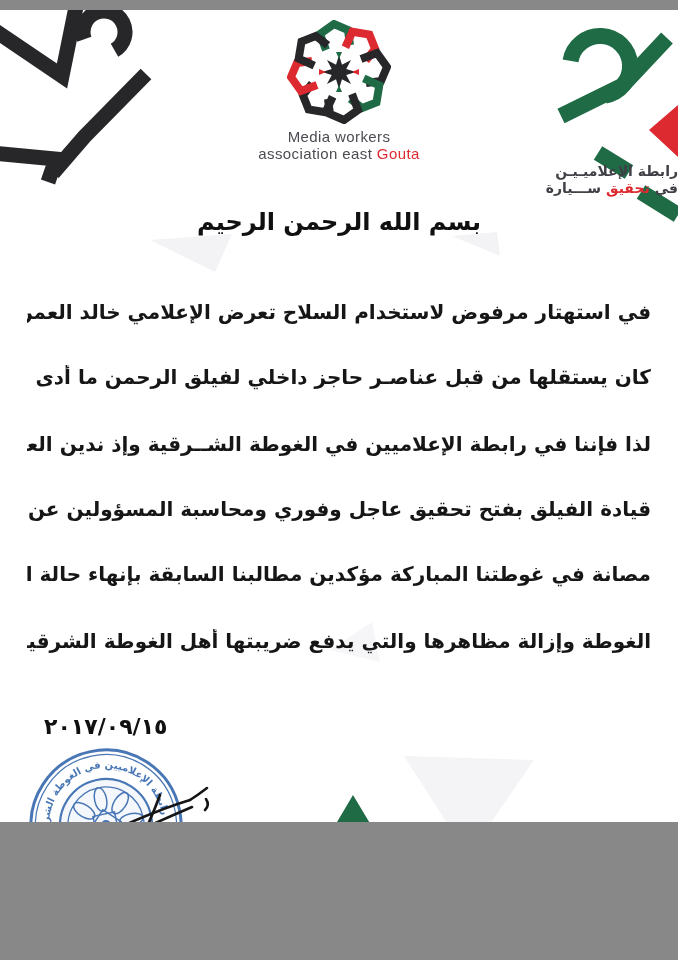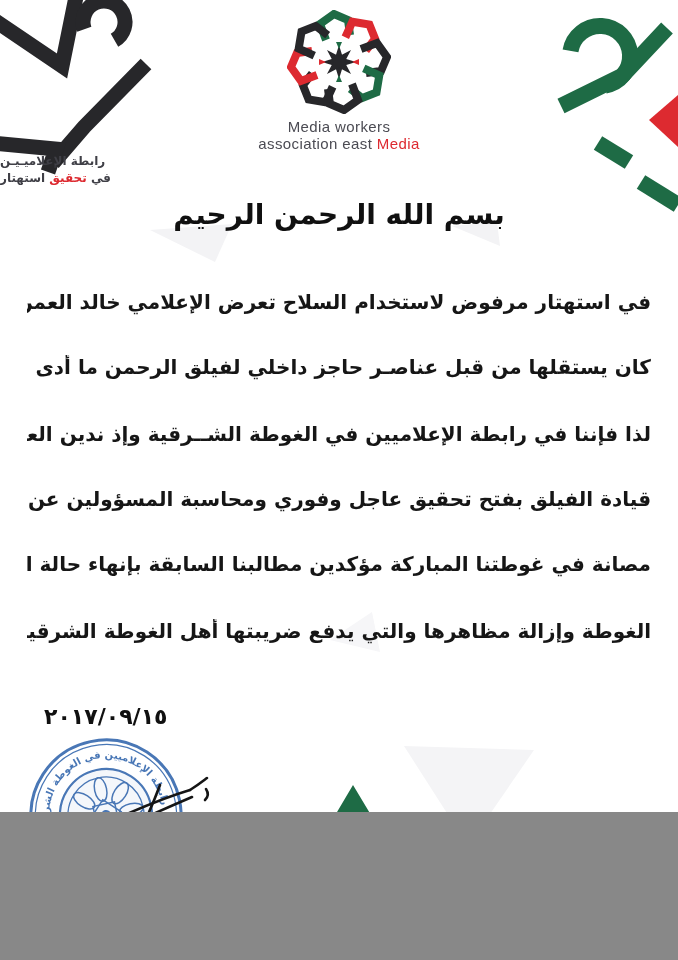--- a/index.html
+++ b/index.html
@@ -1,39 +1,39 @@
 <!DOCTYPE html>
 <html lang="ar" style="--c-green: #1e6b45; --c-red: #dd2a30; --c-dark: #27272a; --c-stamp: #3a6cb0;"><head>
 <meta charset="utf-8">
 <style>
   html,body{margin:0;padding:0;background:#888;}
   .page{
-    position:relative;width:678px;height:812px;margin:0 auto;
+    position:relative;width:678px;height:812px;margin:10px auto;
     background:#ffffff;overflow:hidden;
     font-family:"DejaVu Sans",sans-serif;
   }
   svg{display:block;}
   .abs{position:absolute;}
   
   .logo-star{left:287px;top:10px;}
   .org-text{
     left:0;top:118px;width:678px;text-align:center;
     font-family:"Liberation Sans",sans-serif;
     color:#4b4b53;font-size:15px;line-height:17px;letter-spacing:.4px;
   }
   .org-text .red-accent{color:var(--c-red);}
   .org-arabic{
-    left:0;top:153px;width:678px;text-align:left;direction:rtl;
-    color:#3f3f46;font-size:12px;font-weight:bold;line-height:17px;
+    left:0;top:153px;width:678px;text-align:right;direction:rtl;
+    color:#3f3f46;font-size:14px;font-weight:bold;line-height:17px;
   }
   .org-arabic .red-accent{color:var(--c-red);}
   
   .basmala{
     left:0;top:198px;width:678px;text-align:center;direction:rtl;
-    font-size:28px;font-weight:bold;color:#101010;margin:0;
+    font-size:24px;font-weight:bold;color:#101010;margin:0;
   }
   .statement-line{
     left:27px;width:624px;height:34px;direction:rtl;
     font-size:20px;font-weight:bold;color:#161616;
     white-space:nowrap;text-align:justify;text-align-last:justify;
     overflow:hidden;
   }
   .statement-line.centered{text-align:center;text-align-last:center;}
   .doc-date{
     left:44px;top:704px;direction:ltr;
@@ -99,25 +99,25 @@
       <path d="M 0 -17 L 4 -4 L 17 0 L 4 4 L 0 17 L -4 4 L -17 0 L -4 -4 Z" transform="rotate(45)" style="fill:var(--c-dark);"></path>
       <path d="M -3 -20 L 3 -20 L 0 -13 Z" style="fill:var(--c-green);"></path>
       <path d="M 20 -3 L 20 3 L 13 0 Z" style="fill:var(--c-red);"></path>
       <path d="M -20 -3 L -20 3 L -13 0 Z" style="fill:var(--c-red);"></path>
       <path d="M -3 20 L 3 20 L 0 13 Z" style="fill:var(--c-green);"></path>
     </g>
   </svg>
 
   <div class="abs org-text">
     <div>Media workers</div>
-    <div><span>association east </span><span class="red-accent">Media</span></div>
+    <div><span>association east </span><span class="red-accent">Gouta</span></div>
   </div>
   <div class="abs org-arabic">
     <div>رابطة الإعلاميـيـن</div>
-    <div><span>في </span><span class="red-accent">تحقيق </span><span>استهتار</span></div>
+    <div><span>في </span><span class="red-accent">تحقيق </span><span>ســـيارة</span></div>
   </div>
 
   <h1 class="abs basmala">بسم الله الرحمن الرحيم</h1>
 
   <div class="abs statement-line" style="top:290px;">في استهتار مرفوض لاستخدام السلاح تعرض الإعلامي خالد العمري لإطلاق نار على ســـيارة</div>
   <div class="abs statement-line" style="top:355px;">كان يستقلها من قبل عناصـر حاجز داخلي لفيلق الرحمن ما أدى إلى إصـابته إصابة خطيرة</div>
   <div class="abs statement-line" style="top:422px;">لذا فإننا في رابطة الإعلاميين في الغوطة الشــرقية وإذ ندين العملية التي حصلت فإننا نطالب</div>
   <div class="abs statement-line" style="top:487px;">قيادة الفيلق بفتح تحقيق عاجل وفوري ومحاسبة المسؤولين عن الحادثة لتكون حرمة الدماء</div>
   <div class="abs statement-line" style="top:552px;">مصانة في غوطتنا المباركة مؤكدين مطالبنا السابقة بإنهاء حالة الشـــحناء بين الإخوة في</div>
   <div class="abs statement-line centered" style="top:619px;">الغوطة وإزالة مظاهرها والتي يدفع ضريبتها أهل الغوطة الشرقية الصابرين</div>

